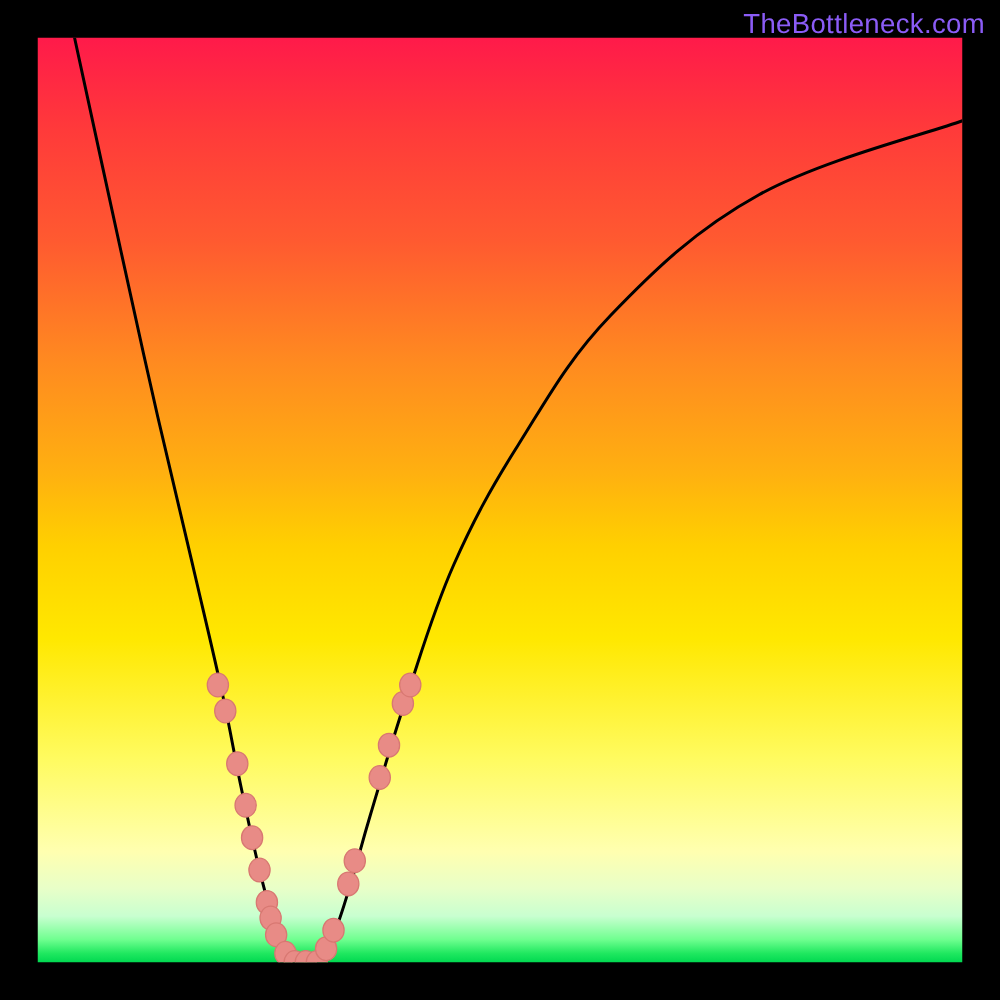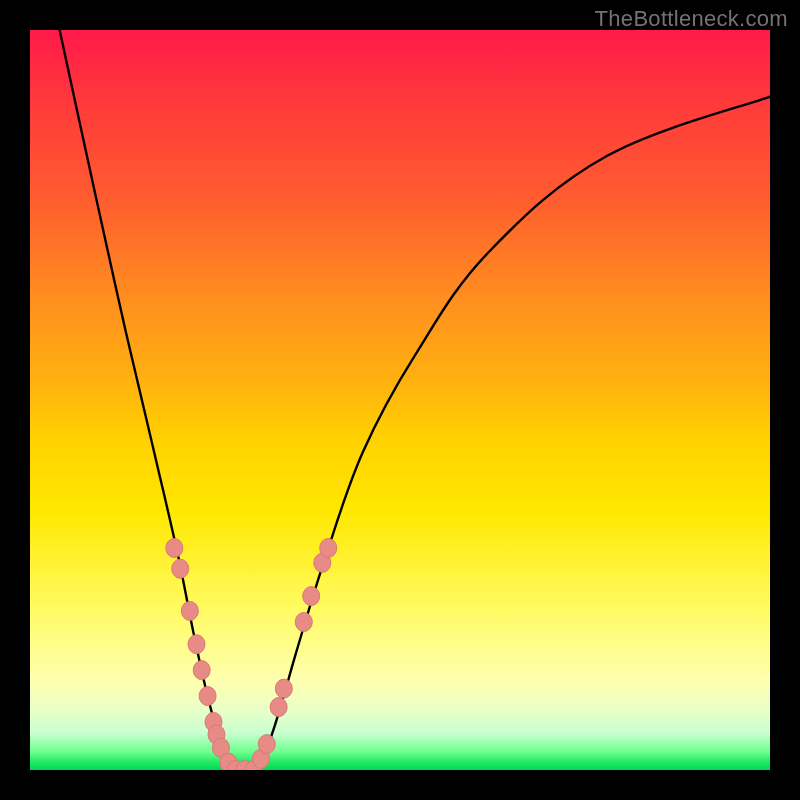--- a/index.html
+++ b/index.html
@@ -48,21 +48,21 @@
       #c8ffd0 95%,
       #70ff90 97.5%,
       #20e860 99%,
       #00d850 100%
     );
   }
   .watermark {
     position: absolute;
     top: 6px;
     right: 12px;
-    color: #737373;
+    color: #8b5cf6;
     font-size: 22px;
     font-weight: 400;
     letter-spacing: 0.3px;
     user-select: none;
   }
   svg.curves {
     position: absolute;
     left: 0;
     top: 0;
     width: 740px;

